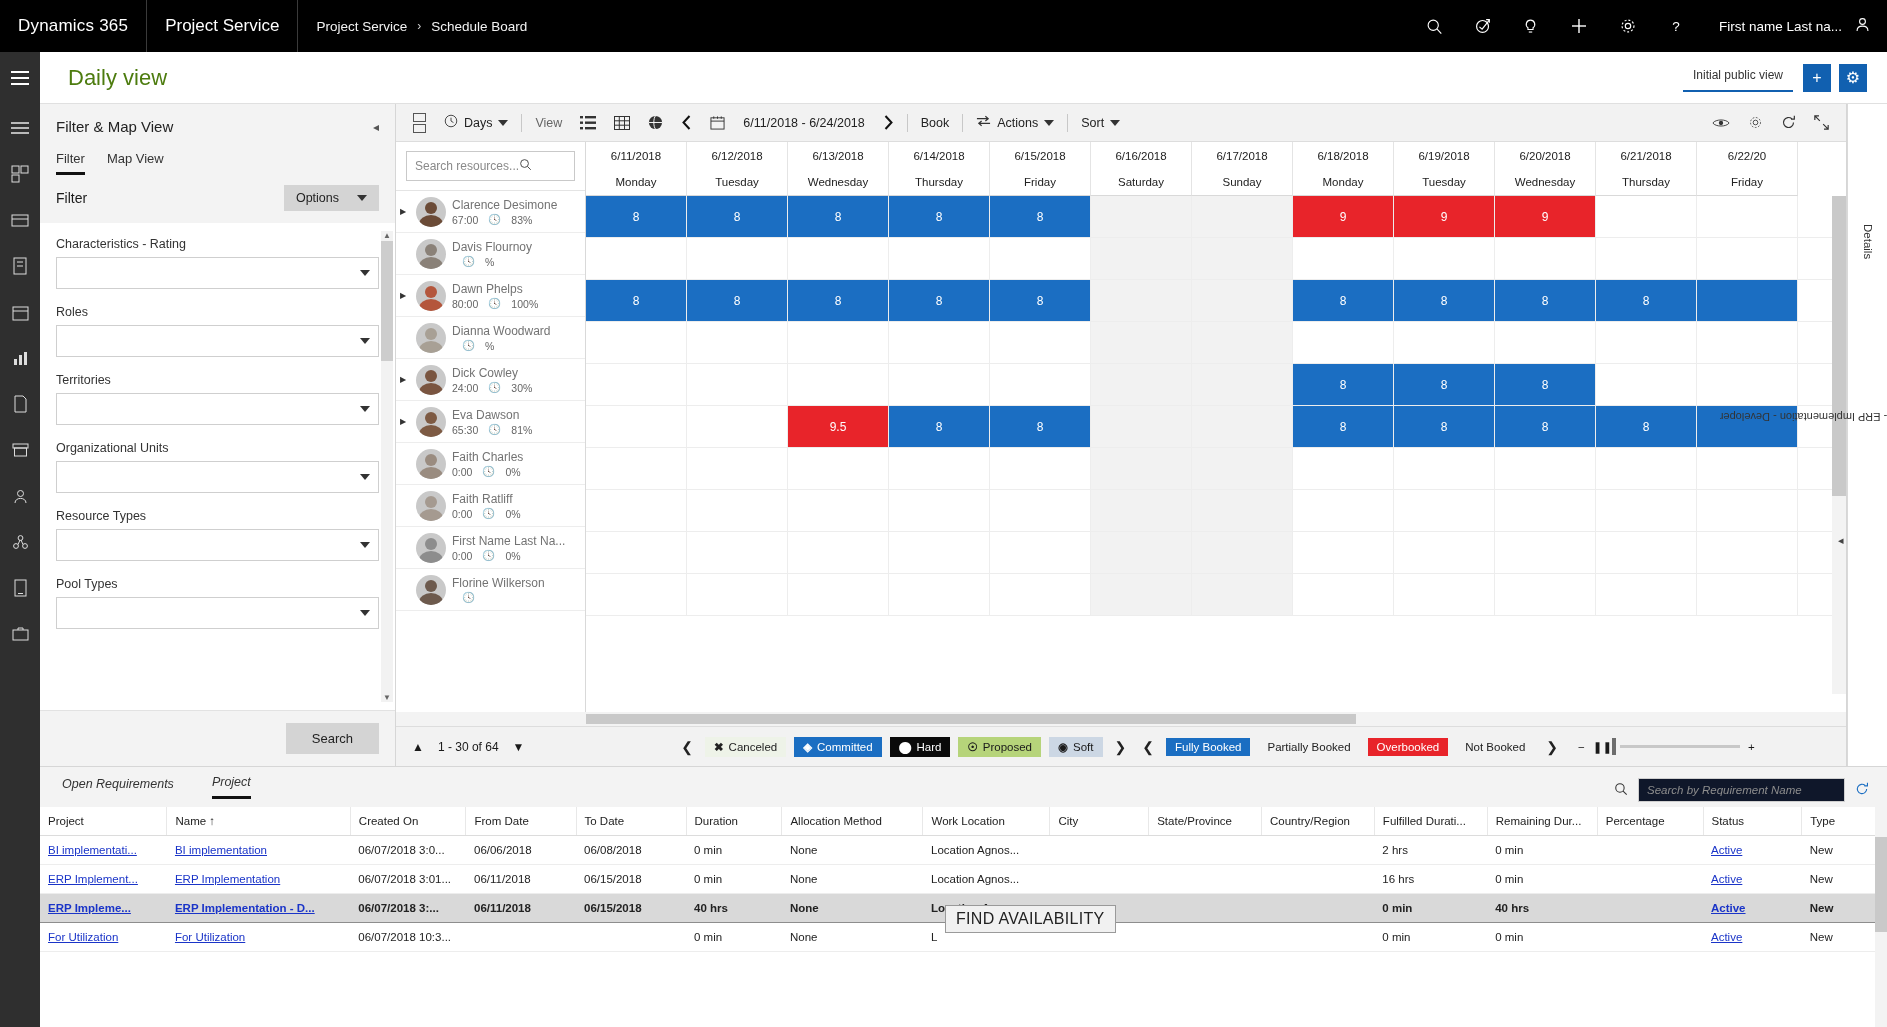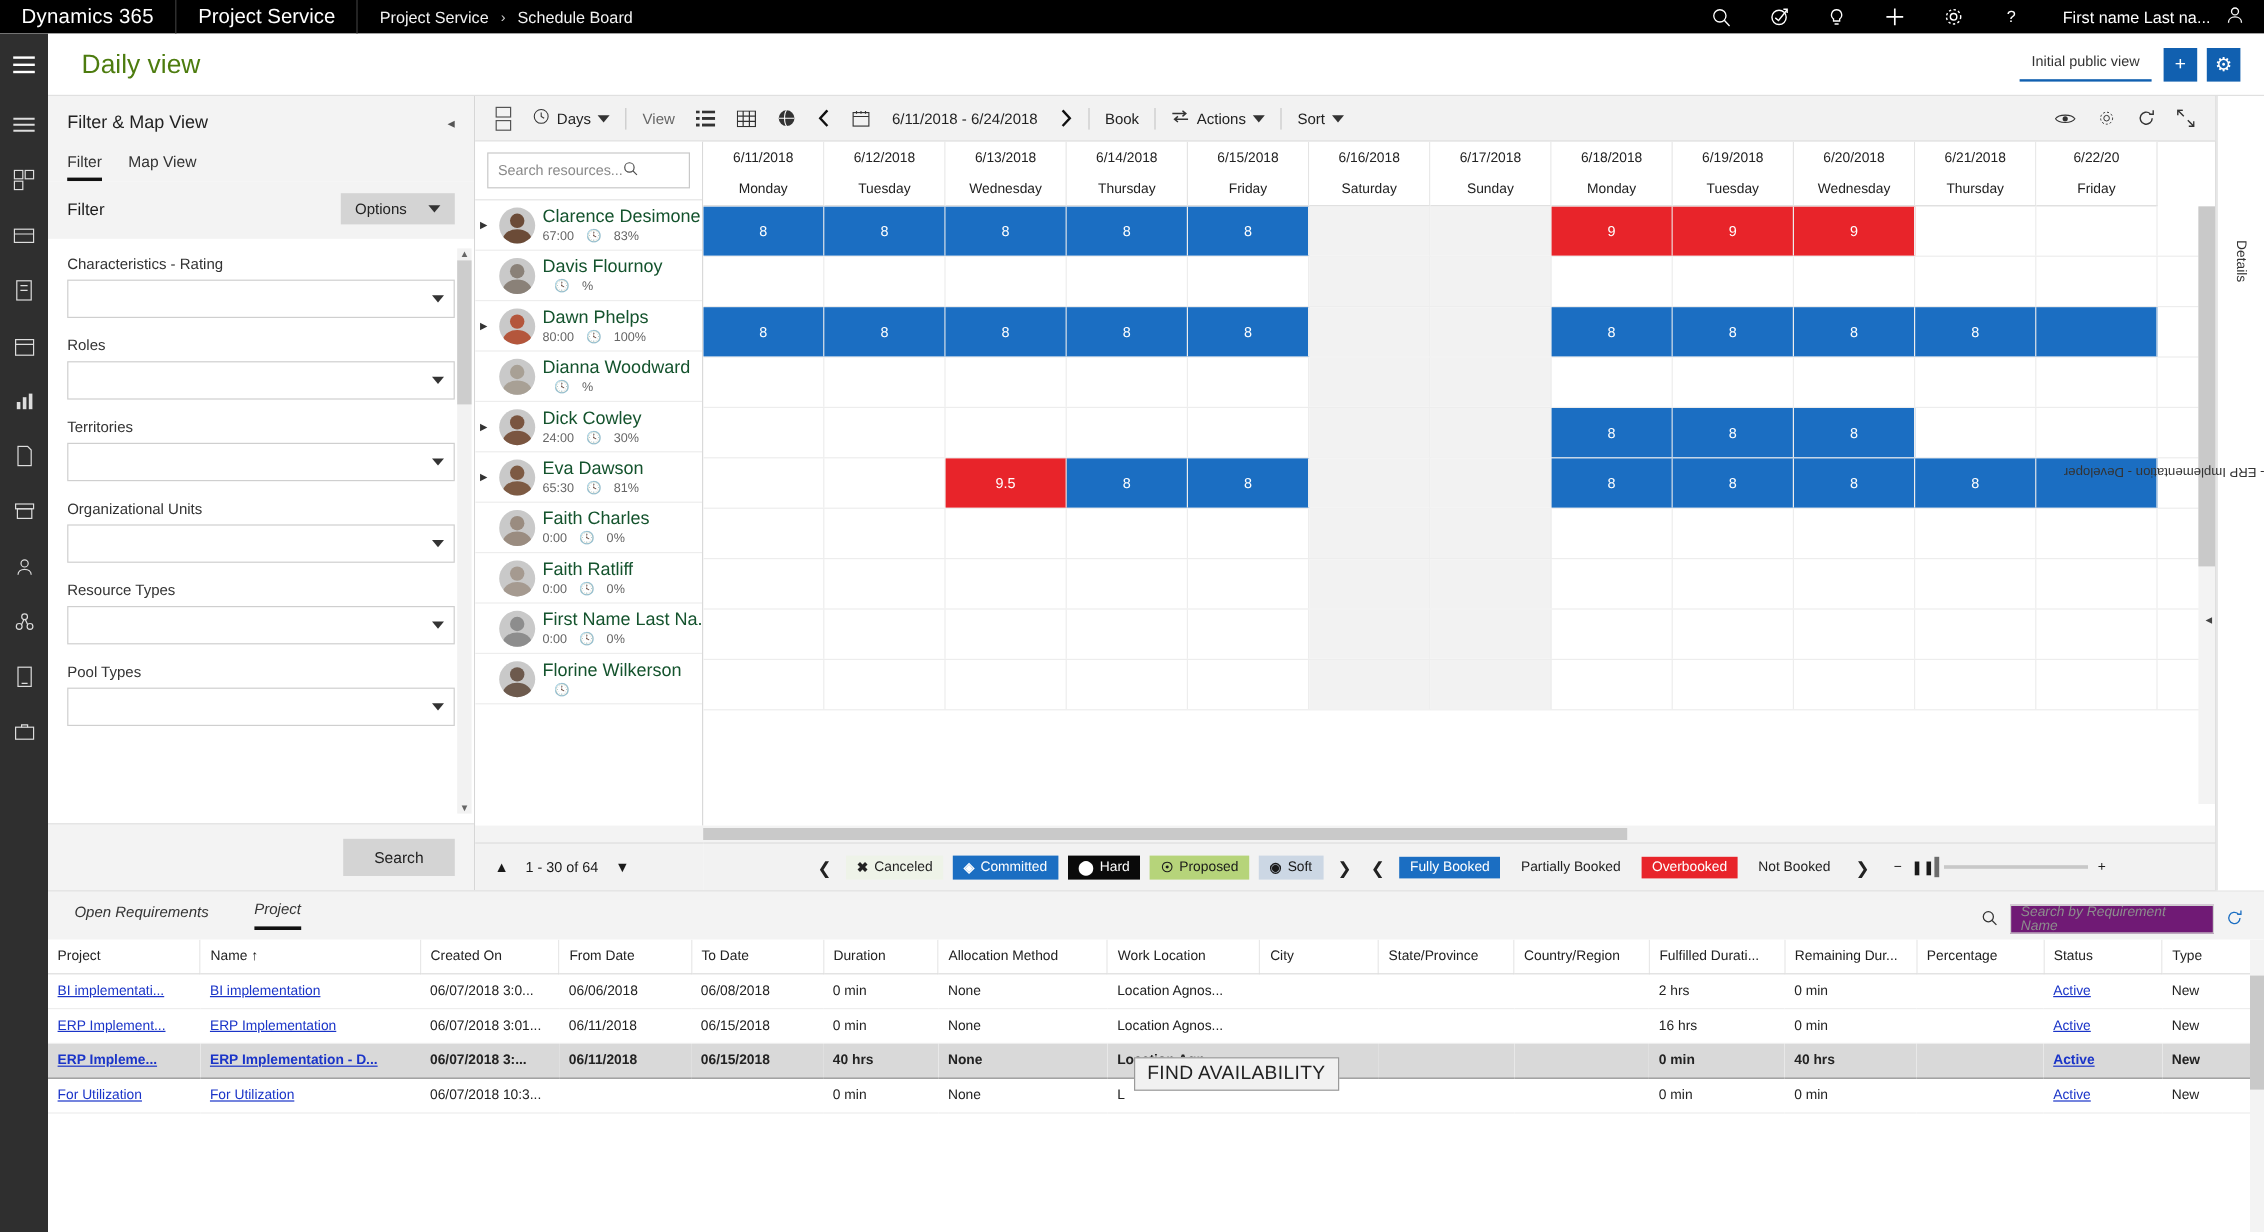--- a/index.html
+++ b/index.html
@@ -8,21 +8,21 @@
     width:1887px; height:1027px;
     overflow:hidden;
     font-family:"Liberation Sans", sans-serif;
     font-size:13px;
     color:#1a1a1a;
     background:#fff;
   }
 
   
   .topnav {
-    height:28px; background:#000; color:#fff;
+    height:52px; background:#000; color:#fff;
     display:flex; align-items:stretch;
   }
   .topnav .brand {
     display:flex; align-items:center; padding:0 18px;
     font-size:17px; font-weight:300; letter-spacing:.2px;
     border-right:1px solid #3a3a3a;
   }
   .topnav .app {
     display:flex; align-items:center; padding:0 18px;
     font-size:17px; font-weight:300;
@@ -156,21 +156,21 @@
     border-bottom:1px solid #ededed; padding-left:4px;
   }
   .res-row .exp { width:10px; font-size:8px; color:#333; }
   .avatar {
     width:30px; height:30px; border-radius:50%; flex:0 0 30px;
     background:#c9c9c9; overflow:hidden; position:relative;
   }
   .avatar .head { position:absolute; left:50%; top:5px; transform:translateX(-50%); width:12px; height:12px; border-radius:50%; }
   .avatar .bod { position:absolute; left:50%; bottom:-6px; transform:translateX(-50%); width:24px; height:18px; border-radius:50% 50% 0 0; }
   .res-meta { min-width:0; flex:1; }
-  .res-name { font-size:15px; color:#14532d; white-space:nowrap; overflow:hidden; text-overflow:ellipsis; line-height:1.15;}
+  .res-name { font-size:12px; color:#737373; white-space:nowrap; overflow:hidden; text-overflow:ellipsis; line-height:1.15;}
   .res-sub { font-size:10.5px; color:#666; display:flex; gap:10px; align-items:center; margin-top:1px;}
   .res-sub .pct { min-width:26px; }
 
   .grid-col { flex:1; min-width:0; display:flex; flex-direction:column; position:relative; overflow:hidden; }
   .hdr-dates, .hdr-days { display:flex; }
   .hdr-dates div, .hdr-days div {
     flex:0 0 101px; height:27px; display:flex; align-items:center; justify-content:center;
     font-size:11.5px; border-right:1px solid #e4e4e4; color:#222; background:#fff;
   }
   .hdr-days div { border-bottom:1px solid #d9d9d9; }
@@ -227,22 +227,22 @@
   .lw-tabs {
     height:40px; background:#f3f3f3; display:flex; align-items:center; gap:38px;
     padding:0 22px; position:relative;font-style:italic;
   }
   .lw-tab { font-size:12.5px; padding-bottom:7px; cursor:pointer; color:#333; }
   .lw-tab.active { border-bottom:3px solid #111; }
   .lw-search {
     position:absolute; right:18px; bottom:5px; display:flex; align-items:center; gap:10px;
   }
   .lw-search .sbox {
-    width:170px; height:24px; border:1px solid #cfcfcf; font-size:11.5px; color:#8d8d8d;
-    display:flex; align-items:center; padding:0 8px; background:#701a75;
+    width:207px; height:24px; border:1px solid #cfcfcf; font-size:11.5px; color:#8d8d8d;
+    display:flex; align-items:center; padding:0 8px; background:#0f172a;
   }
 
   table.grid { width:100%; border-collapse:collapse; table-layout:fixed; }
   table.grid th {
     font-size:11.5px; font-weight:400; text-align:left; padding:8px 8px;
     border-bottom:1px solid #dcdcdc; border-right:1px solid #e8e8e8; color:#222; background:#fff;
   }
   table.grid td {
     font-size:11.5px; padding:8px 8px; border-bottom:1px solid #ededed; color:#222;
     white-space:nowrap; overflow:hidden; text-overflow:ellipsis;

